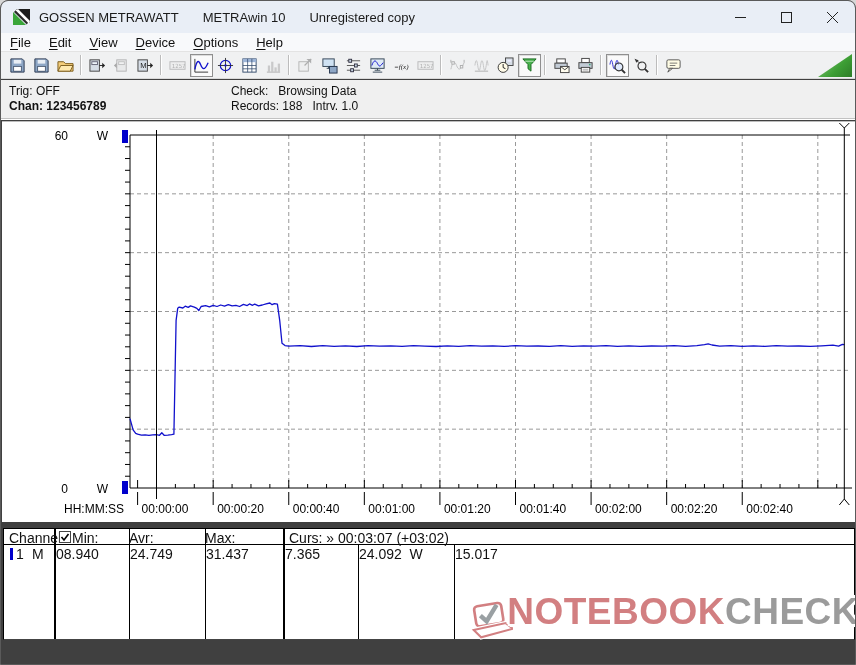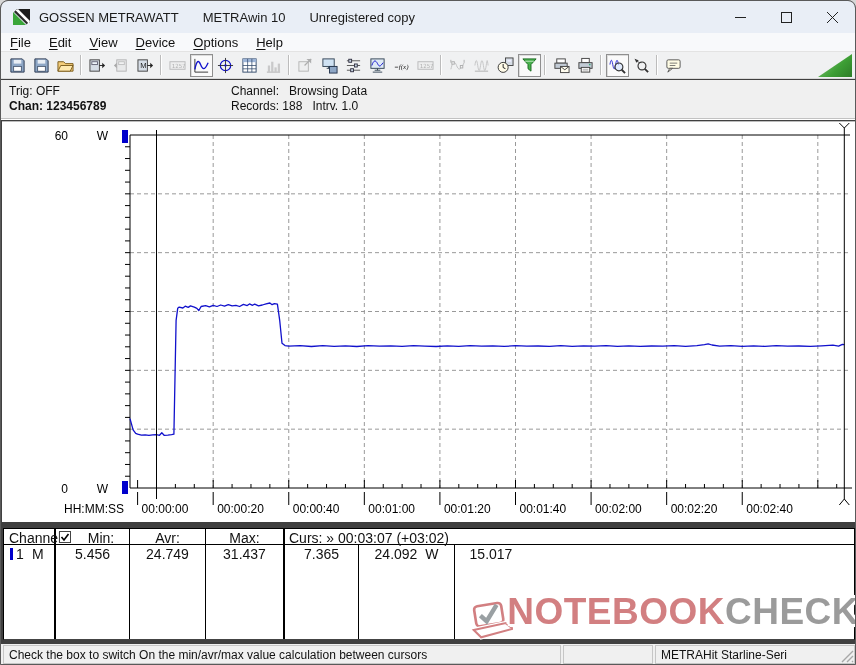--- a/index.html
+++ b/index.html
@@ -47,21 +47,21 @@
   .grid{stroke:#999;stroke-width:1;stroke-dasharray:4 3;fill:none;}
   .axis{stroke:#000;stroke-width:1;fill:none;}
   .cursorline{stroke:#000;stroke-width:1;fill:none;}
   .lbl{font:12px "Liberation Sans",sans-serif;fill:#000;}
   
   .tblwrap{position:absolute;left:2px;top:527px;width:852px;height:112px;background:#fff;
     border:1px solid #000;border-bottom:1px solid #444;font-size:14px;}
   .tbl-vline{position:absolute;top:0;bottom:0;background:#000;}
   .tbl-headline{position:absolute;left:0;right:0;top:15px;height:1px;background:#000;}
   .tbl-cell{position:absolute;white-space:pre;}
-  .tbl-cell.center{text-align:center;}
+  .tbl-cell.center{text-align:left;}
   .checkbox{position:absolute;width:12px;height:12px;background:#fff;border:1px solid #444;}
   .checkbox svg{display:block;width:10px;height:10px;margin:0px;}
   .chanmark{position:absolute;width:3px;height:12px;}
   
   .watermark{position:absolute;left:468px;top:576px;width:390px;height:88px;z-index:40;
     pointer-events:none;display:flex;align-items:flex-start;}
   .wm-text{margin-left:-6px;margin-top:14px;font-size:37px;font-weight:bold;letter-spacing:.5px;
     white-space:nowrap;
     text-shadow:-2px -2px 0 #fff,2px -2px 0 #fff,-2px 2px 0 #fff,2px 2px 0 #fff,0 -3px 0 #fff,0 3px 0 #fff,-3px 0 0 #fff,3px 0 0 #fff,0 0 7px rgba(255,255,255,.9);}
   
@@ -385,21 +385,21 @@
       <button class="tb-btn">
         <svg>
           <use href="#sym-note"></use>
         </svg>
       </button>
     </div>
 
   <div class="statuspanel">
     <div class="sp-line" style="left:8px;top:4px;">Trig: OFF</div>
     <div class="sp-line" style="left:8px;top:19px;font-weight:bold;">Chan: 123456789</div>
-    <div class="sp-line" style="left:230px;top:4px;">Channel:   Browsing Data</div>
+    <div class="sp-line" style="left:230px;top:4px;">Check:   Browsing Data</div>
     <div class="sp-line" style="left:230px;top:19px;">Records: 188   Intrv. 1.0</div>
   </div>
 
   <div class="chartpanel">
     <svg id="chart-svg" width="854" height="401">
         <line x1="128" y1="307.16700000000003" x2="848" y2="307.16700000000003" class="grid"></line>
         <line x1="128" y1="248.334" x2="848" y2="248.334" class="grid"></line>
         <line x1="128" y1="189.501" x2="848" y2="189.501" class="grid"></line>
         <line x1="128" y1="130.668" x2="848" y2="130.668" class="grid"></line>
         <line x1="128" y1="71.83499999999998" x2="848" y2="71.83499999999998" class="grid"></line>
@@ -531,21 +531,21 @@
         </svg>
       </div>
     <div class="tbl-cell center" style="left:68px;top:1px;width:58px;">Min:</div>
     <div class="tbl-cell center" style="left:125px;top:1px;width:77px;">Avr:</div>
     <div class="tbl-cell center" style="left:201px;top:1px;width:79px;">Max:</div>
     <div class="tbl-cell" style="left:285px;top:1px;">Curs: » 00:03:07 (+03:02)</div>
 
     <div class="chanmark" style="left: 6px; top: 19px; background: rgb(0, 0, 204);"></div>
     <div class="tbl-cell" style="left:12px;top:17px;">1</div>
     <div class="tbl-cell" style="left:28px;top:17px;">M</div>
-    <div class="tbl-cell center" style="left:52px;top:17px;width:73px;">5.456</div>
+    <div class="tbl-cell center" style="left:52px;top:17px;width:73px;">08.940</div>
     <div class="tbl-cell center" style="left:126px;top:17px;width:75px;">24.749</div>
     <div class="tbl-cell center" style="left:202px;top:17px;width:77px;">31.437</div>
     <div class="tbl-cell center" style="left:281px;top:17px;width:73px;">7.365</div>
     <div class="tbl-cell center" style="left:355px;top:17px;width:95px;"><span>24.092</span>&nbsp;&nbsp;<span>W</span></div>
     <div class="tbl-cell center" style="left:451px;top:17px;width:72px;">15.017</div>
   </div>
 
   <div class="watermark">
     <svg width="100" height="88" viewBox="0 0 100 88">
       <g transform="rotate(-9 50 44)">
@@ -554,22 +554,14 @@
         <path d="M28 28l12 15 28-33" fill="none" stroke="#9aa0a3" stroke-width="10"></path>
         <path d="M8 58l74-4 14 15-74 8z" fill="#fff" stroke="#ffffff" stroke-width="10"></path>
         <path d="M8 58l74-4 14 15-74 8z" fill="#fff" stroke="#d27f81" stroke-width="4.5"></path>
       </g>
     </svg>
     <div class="wm-text">
       <span id="wm-red" style="color: rgb(210, 127, 129);">NOTEBOOK</span><span id="wm-gray" style="color: rgb(155, 155, 155);">CHECK</span>
     </div>
   </div>
 
-  <div class="statusbar">
-    <div class="sb-cell" style="left:2px;width:558px;">Check the box to switch On the min/avr/max value calculation between cursors</div>
-    <div class="sb-cell" style="left:562px;width:90px;"></div>
-    <div class="sb-cell" style="left:654px;width:200px;">METRAHit Starline-Seri</div>
-    <svg class="grip" viewBox="0 0 15 16">
-      <path d="M14 4L3 15M14 9L8 15M14 14l-1 1" stroke="#a8a8a8" stroke-width="1.4" fill="none"></path>
-    </svg>
-  </div>
 
 </div>
 
 </body></html>

